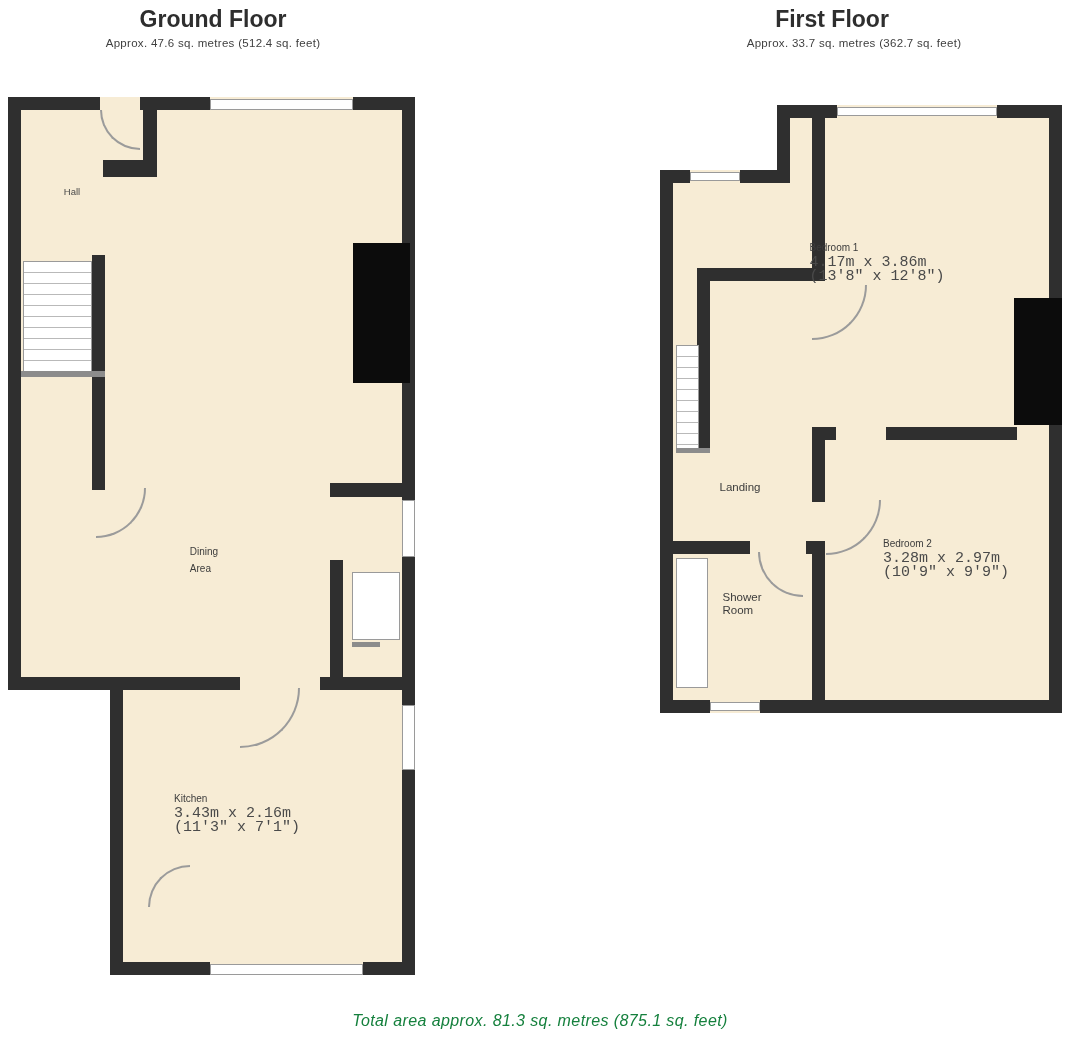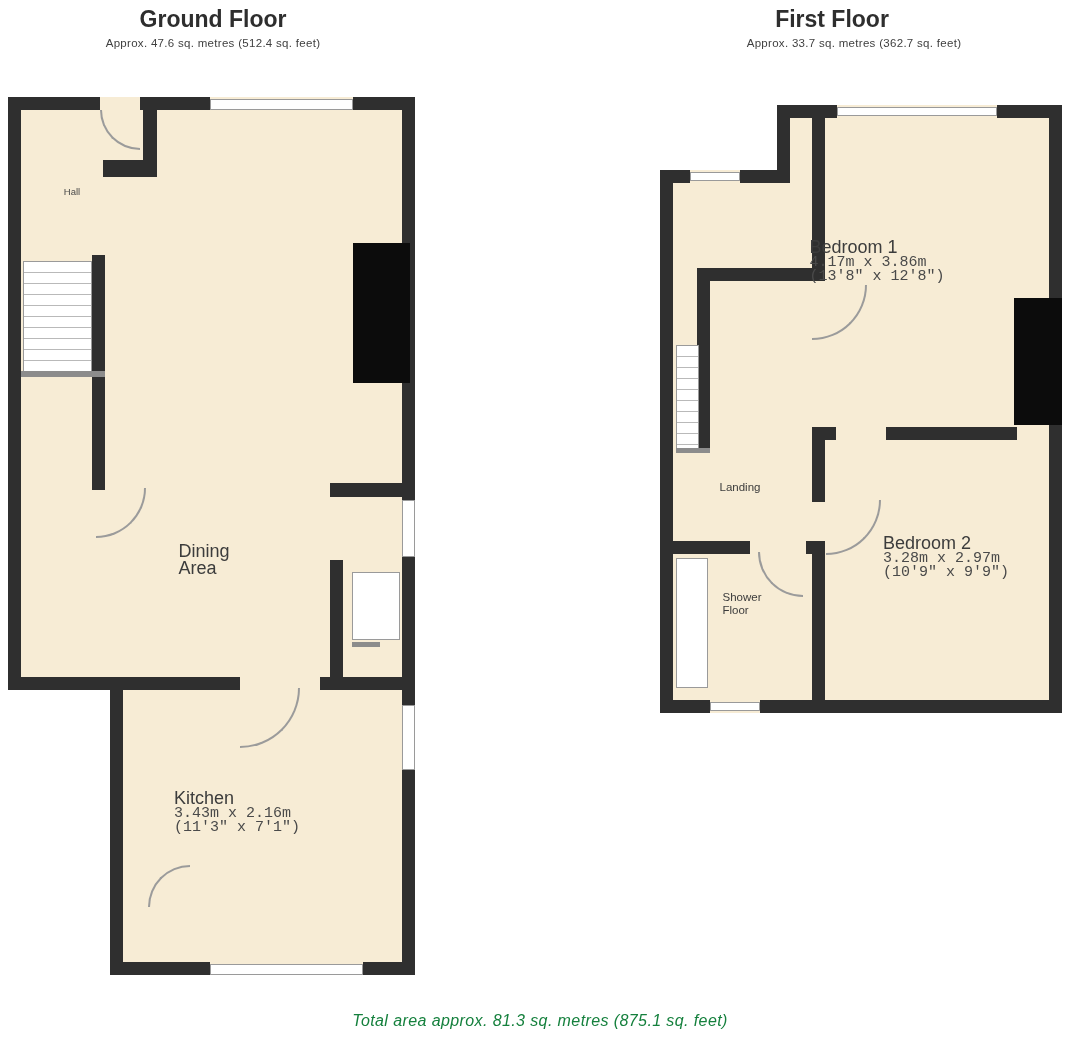--- a/index.html
+++ b/index.html
@@ -25,21 +25,21 @@
   .arc{position:absolute;border:2px solid #9b9b9b;box-sizing:border-box;background:transparent;}
   .arc-br{border-radius:0 0 100% 0;border-top:none;border-left:none;}
   .arc-bl{border-radius:0 0 0 100%;border-top:none;border-right:none;}
   .arc-tl{border-radius:100% 0 0 0;border-bottom:none;border-right:none;}
   
   .plan-title{position:absolute;transform:translateX(-50%);font-size:23px;font-weight:bold;
     color:#2e2e2e;white-space:nowrap;}
   .plan-subtitle{position:absolute;transform:translateX(-50%);font-size:11.5px;color:#3f3f3f;
     white-space:nowrap;letter-spacing:.3px;text-align:right;}
   .room-label{position:absolute;transform:translateX(-50%);color:#3c3c3c;}
-  .rn{font-size:18px;line-height:17px;white-space:nowrap;}
+  .rn{font-size:10px;line-height:17px;white-space:nowrap;}
   .rd{font-size:15px;line-height:14px;color:#4a4a4a;white-space:nowrap;font-family:Liberation Mono, monospace;}
   .tiny{font-size:9.5px;line-height:11px;color:#4a4a4a;}
   .mid{font-size:11.5px;line-height:13px;color:#3c3c3c;white-space:nowrap;}
   .footer-note{position:absolute;transform:translateX(-50%);font-size:16px;color:#15803d;
     white-space:nowrap;letter-spacing:.4px;font-style:italic;}
 </style>
 </head>
 <body>
 
 <div id="canvas">
@@ -148,18 +148,18 @@
     <div class="rd">4.17m x 3.86m</div>
     <div class="rd">(13'8" x 12'8")</div>
   </div>
   <div class="room-label" style="left:946px;top:535px">
     <div class="rn">Bedroom 2</div>
     <div class="rd">3.28m x 2.97m</div>
     <div class="rd">(10'9" x 9'9")</div>
   </div>
   <div class="room-label" style="left:742px;top:591px">
     <div class="mid">Shower</div>
-    <div class="mid">Floor</div>
+    <div class="mid">Room</div>
   </div>
 
   <div class="footer-note" style="left:540px;top:1012px">Total area approx. 81.3 sq. metres (875.1 sq. feet)</div>
 
 </div>
 
 </body></html>

